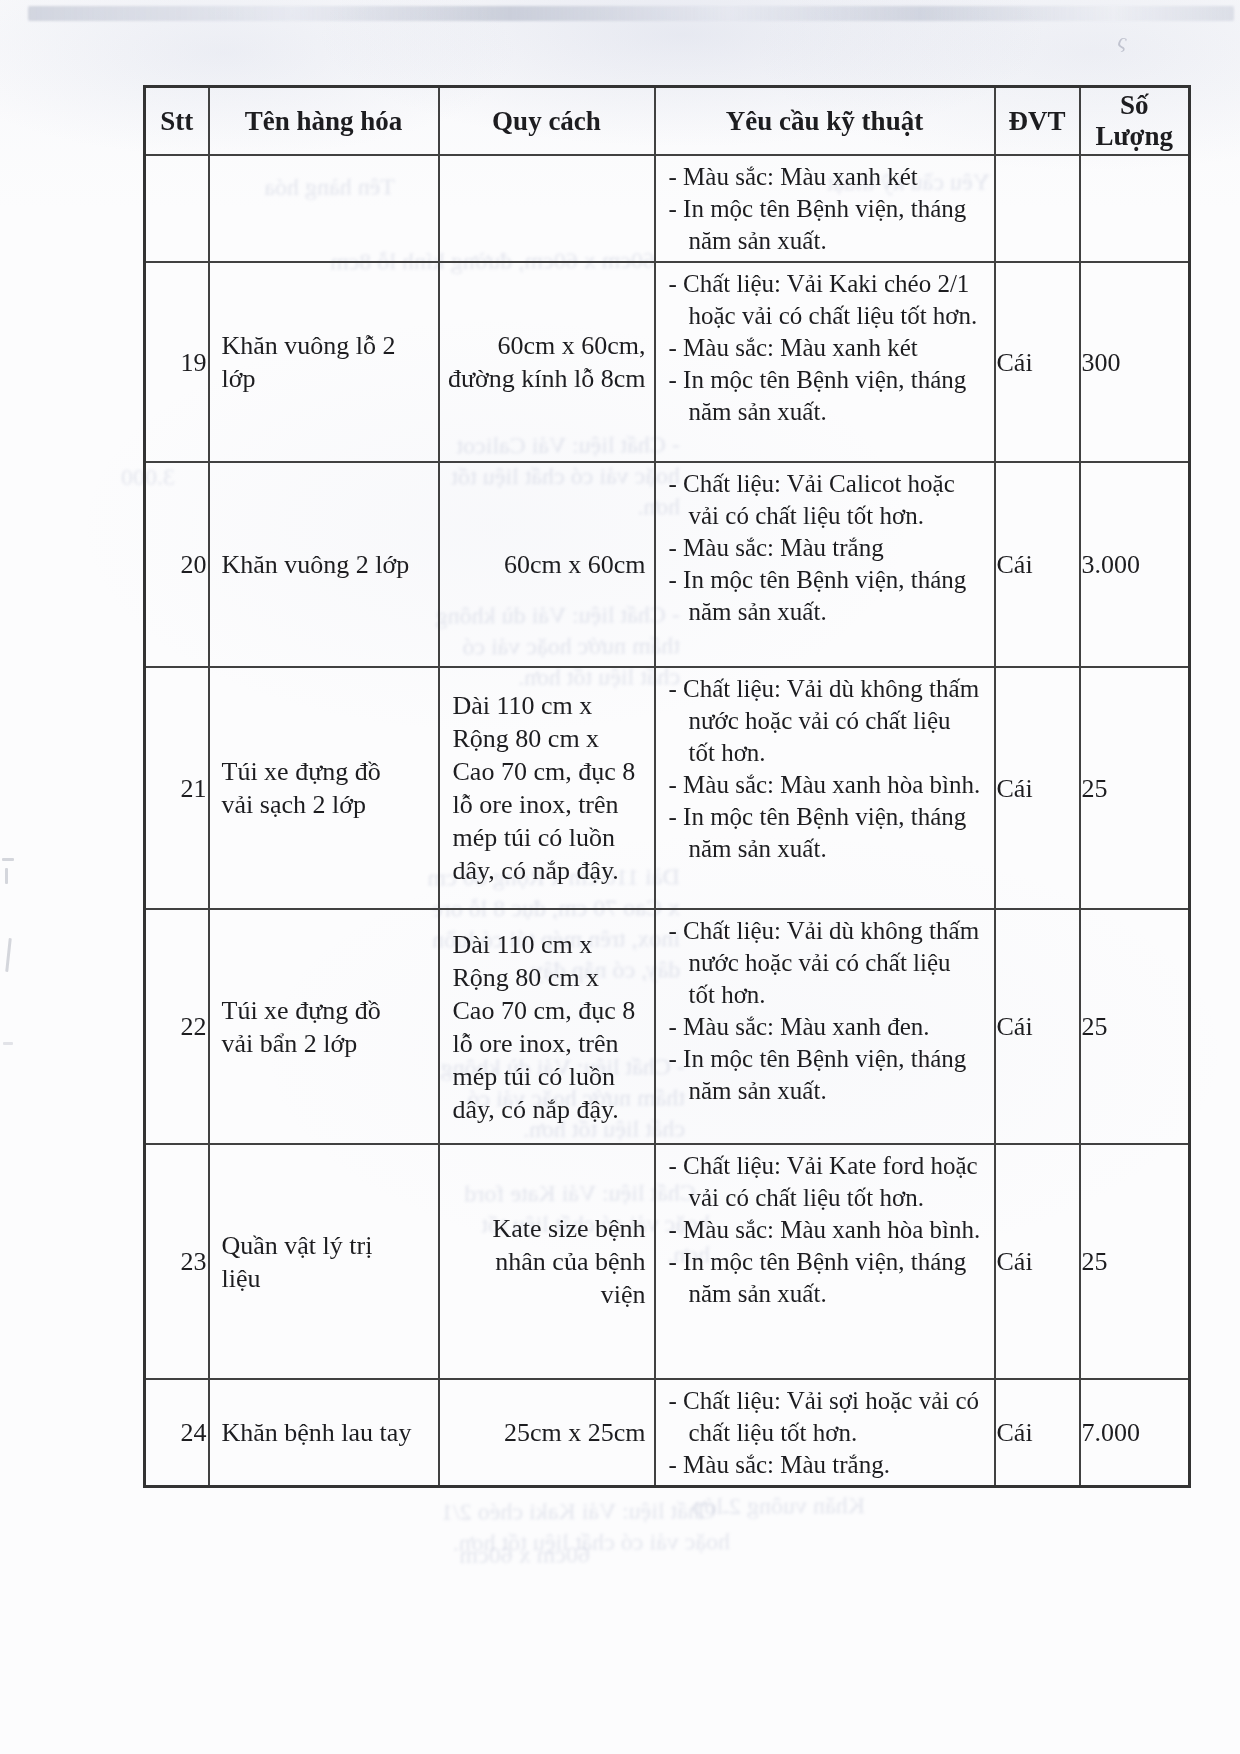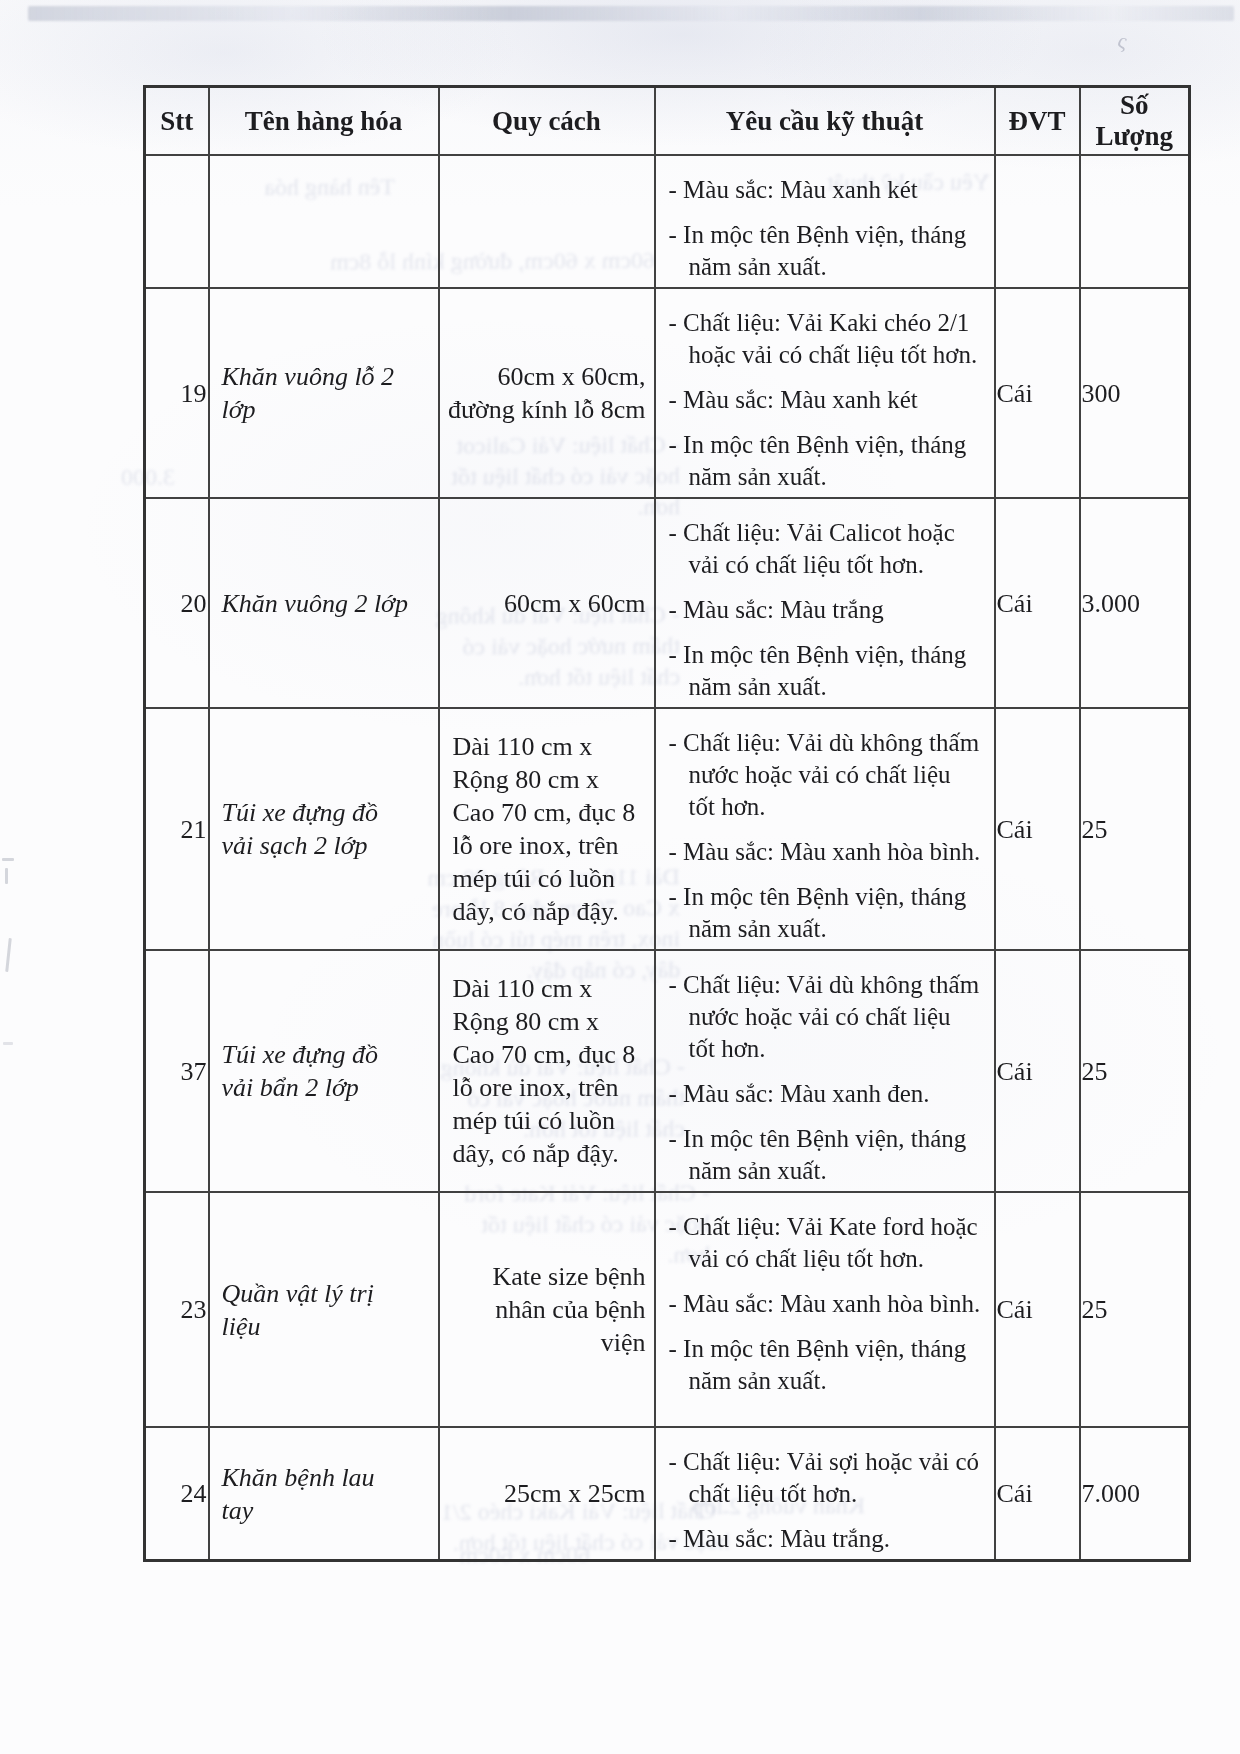--- a/index.html
+++ b/index.html
@@ -53,26 +53,26 @@
     border-collapse:collapse;table-layout:fixed;
     border:3px solid #333;
   }
   th,td{border:2px solid var(--border);overflow:hidden;}
   th{
     font-weight:bold;font-size:27px;text-align:center;vertical-align:middle;
     padding:2px 4px;line-height:31px;
   }
   td{font-size:26px;line-height:33px;vertical-align:middle;}
   td.c-stt{text-align:right;}
-  td.c-name{padding:4px 26px 4px 12px;font-style:italic;}
+  td.c-name{padding:4px 26px 4px 12px;}
   td.c-spec{padding:4px 8px;}
   td.c-spec.align-center{text-align:right;}
   td.c-spec.align-left{text-align:left;padding-left:13px;}
   td.c-req{vertical-align:top;padding:5px 12px 4px 13px;font-size:25px;line-height:32px;}
-  td.c-req .bullet{text-indent:-20px;padding-left:20px;margin-top:13px;}
+  td.c-req .bullet{text-indent:-20px;padding-left:20px;}
   td.c-unit,td.c-qty{text-align:left;}
 </style>
 </head>
 <body data-name="scanned-document-page">
 
 <div class="scan-noise" data-name="scan-noise-overlay"></div>
 <div class="top-band" data-name="scan-edge-artifact"></div>
 <div class="squiggle" data-name="pen-squiggle-mark">ς</div>
 <div class="margin-mark mm1" data-name="margin-pen-mark"></div>
 <div class="margin-mark mm2" data-name="margin-pen-mark"></div>
@@ -155,21 +155,21 @@
         <td class="c-spec align-left" data-name="cell-spec">Dài 110 cm x Rộng 80 cm x Cao 70 cm, đục 8 lỗ ore inox, trên mép túi có luồn dây, có nắp đậy.</td>
         <td class="c-req" data-name="cell-requirements">
           <div class="bullet" data-name="requirement-item">- Chất liệu: Vải dù không thấm nước hoặc vải có chất liệu tốt hơn.</div>
           <div class="bullet" data-name="requirement-item">- Màu sắc: Màu xanh hòa bình.</div>
           <div class="bullet" data-name="requirement-item">- In mộc tên Bệnh viện, tháng năm sản xuất.</div>
         </td>
         <td class="c-unit" data-name="cell-unit">Cái</td>
         <td class="c-qty" data-name="cell-quantity">25</td>
       </tr>
       <tr data-name="table-row" style="height: 235px;">
-        <td class="c-stt" data-name="cell-stt">37</td>
+        <td class="c-stt" data-name="cell-stt">22</td>
         <td class="c-name" data-name="cell-product-name">Túi xe đựng đồ vải bẩn 2 lớp</td>
         <td class="c-spec align-left" data-name="cell-spec">Dài 110 cm x Rộng 80 cm x Cao 70 cm, đục 8 lỗ ore inox, trên mép túi có luồn dây, có nắp đậy.</td>
         <td class="c-req" data-name="cell-requirements">
           <div class="bullet" data-name="requirement-item">- Chất liệu: Vải dù không thấm nước hoặc vải có chất liệu tốt hơn.</div>
           <div class="bullet" data-name="requirement-item">- Màu sắc: Màu xanh đen.</div>
           <div class="bullet" data-name="requirement-item">- In mộc tên Bệnh viện, tháng năm sản xuất.</div>
         </td>
         <td class="c-unit" data-name="cell-unit">Cái</td>
         <td class="c-qty" data-name="cell-quantity">25</td>
       </tr>

